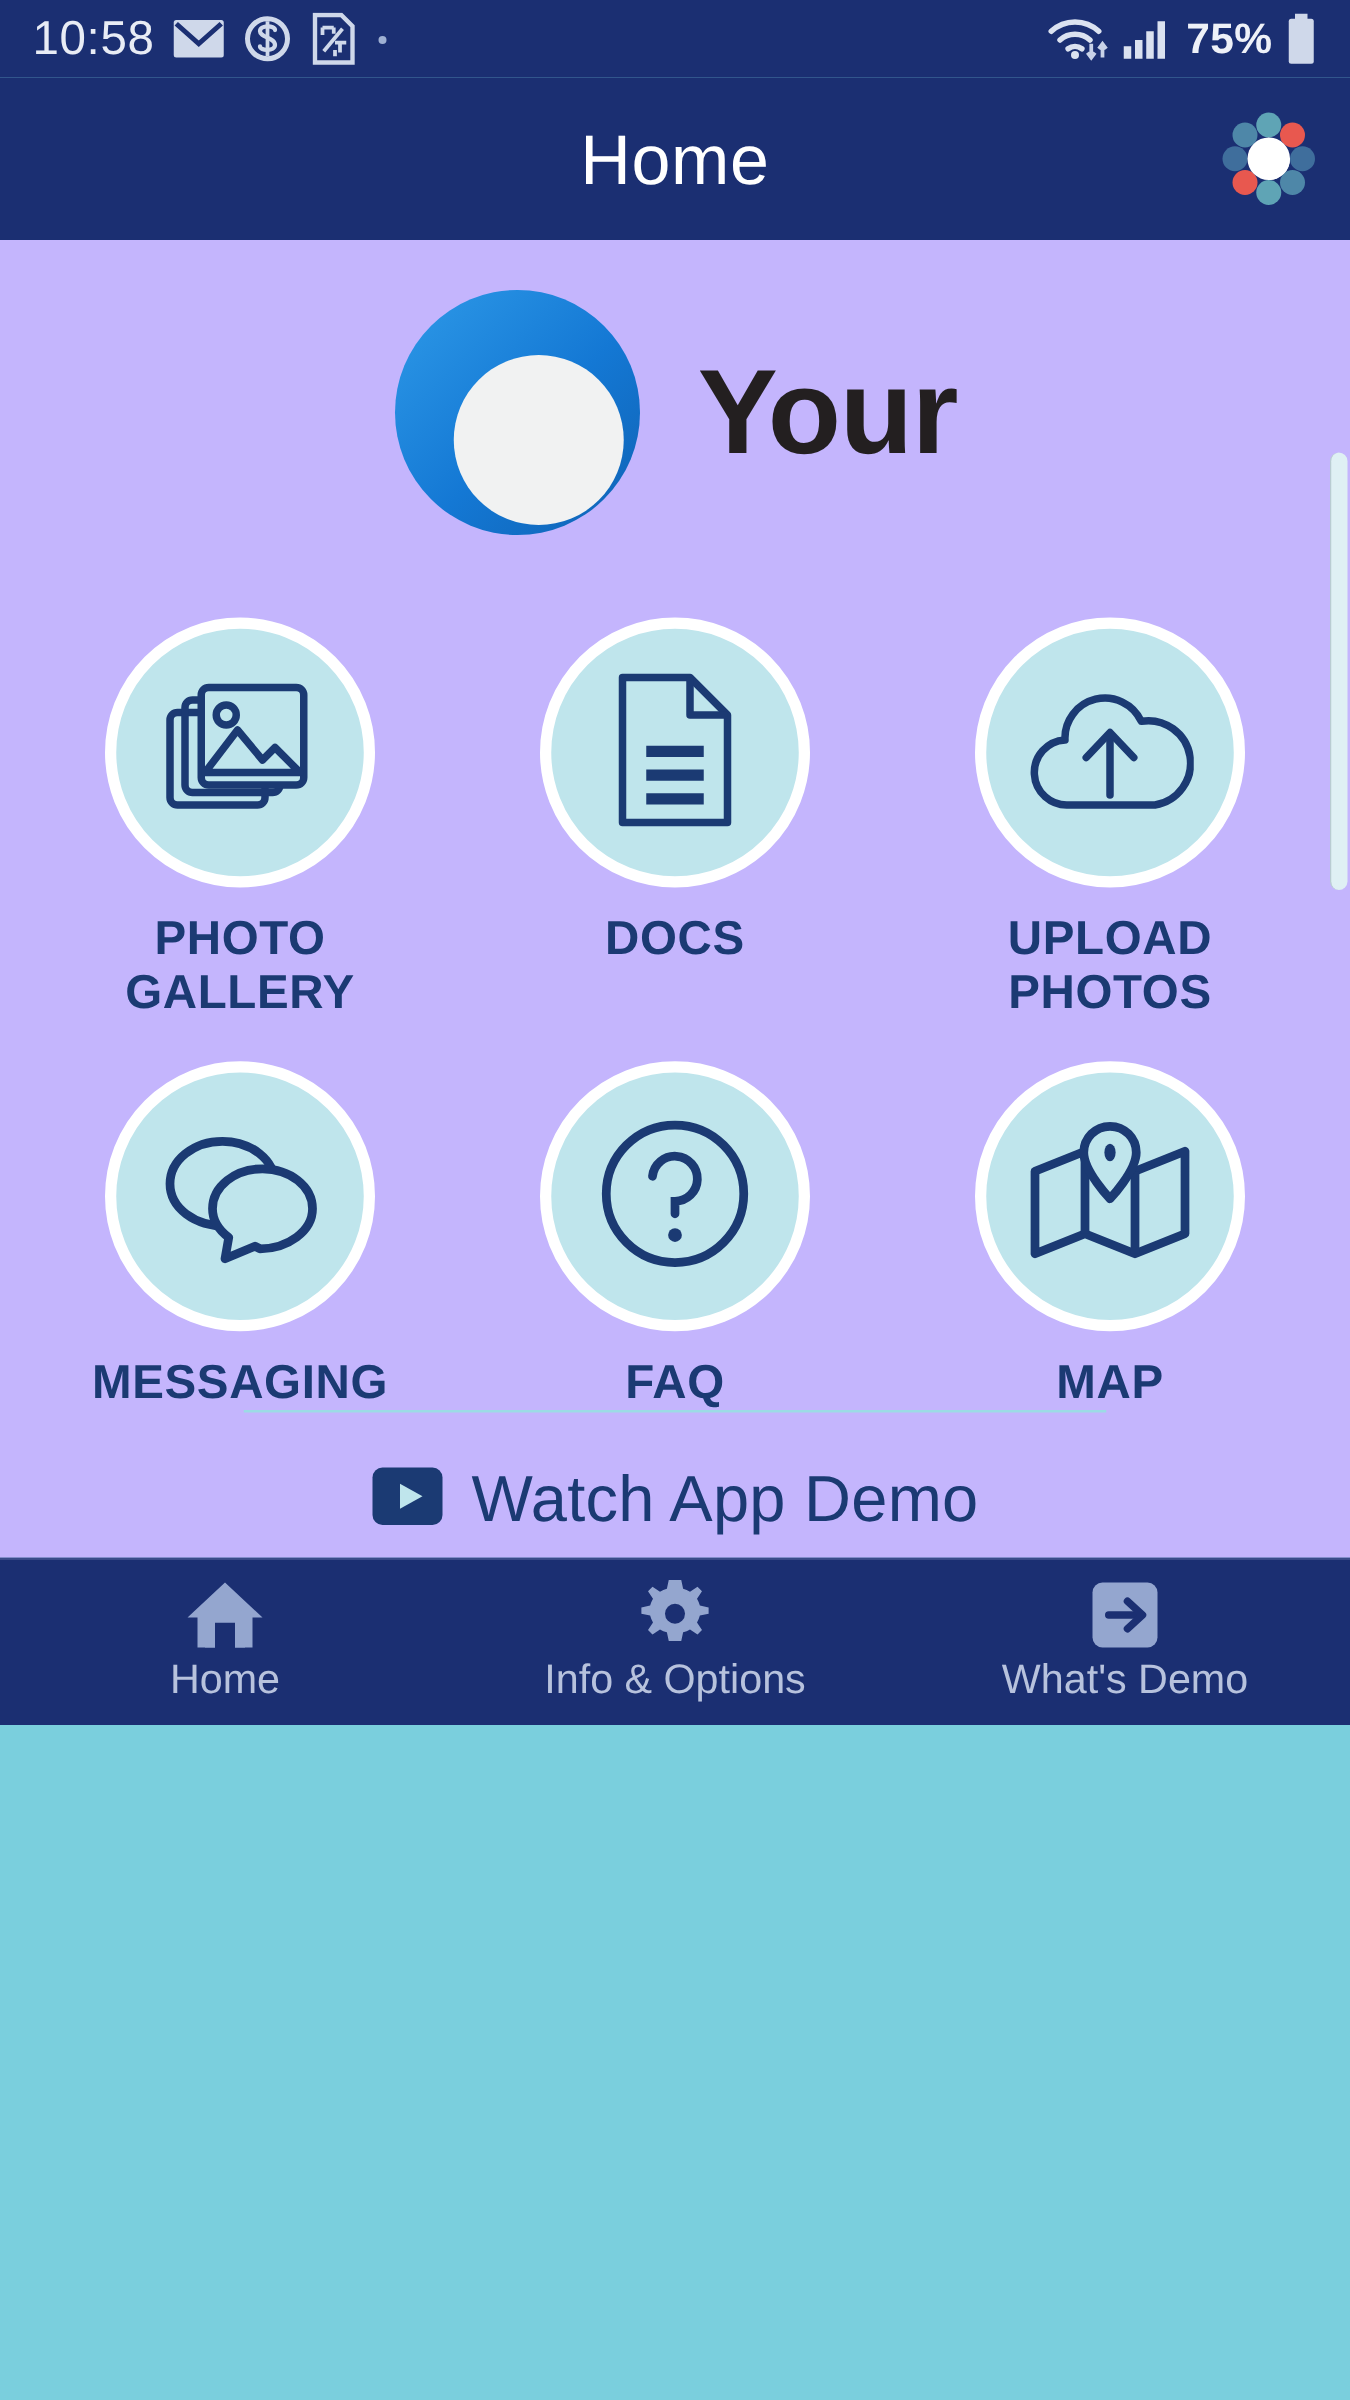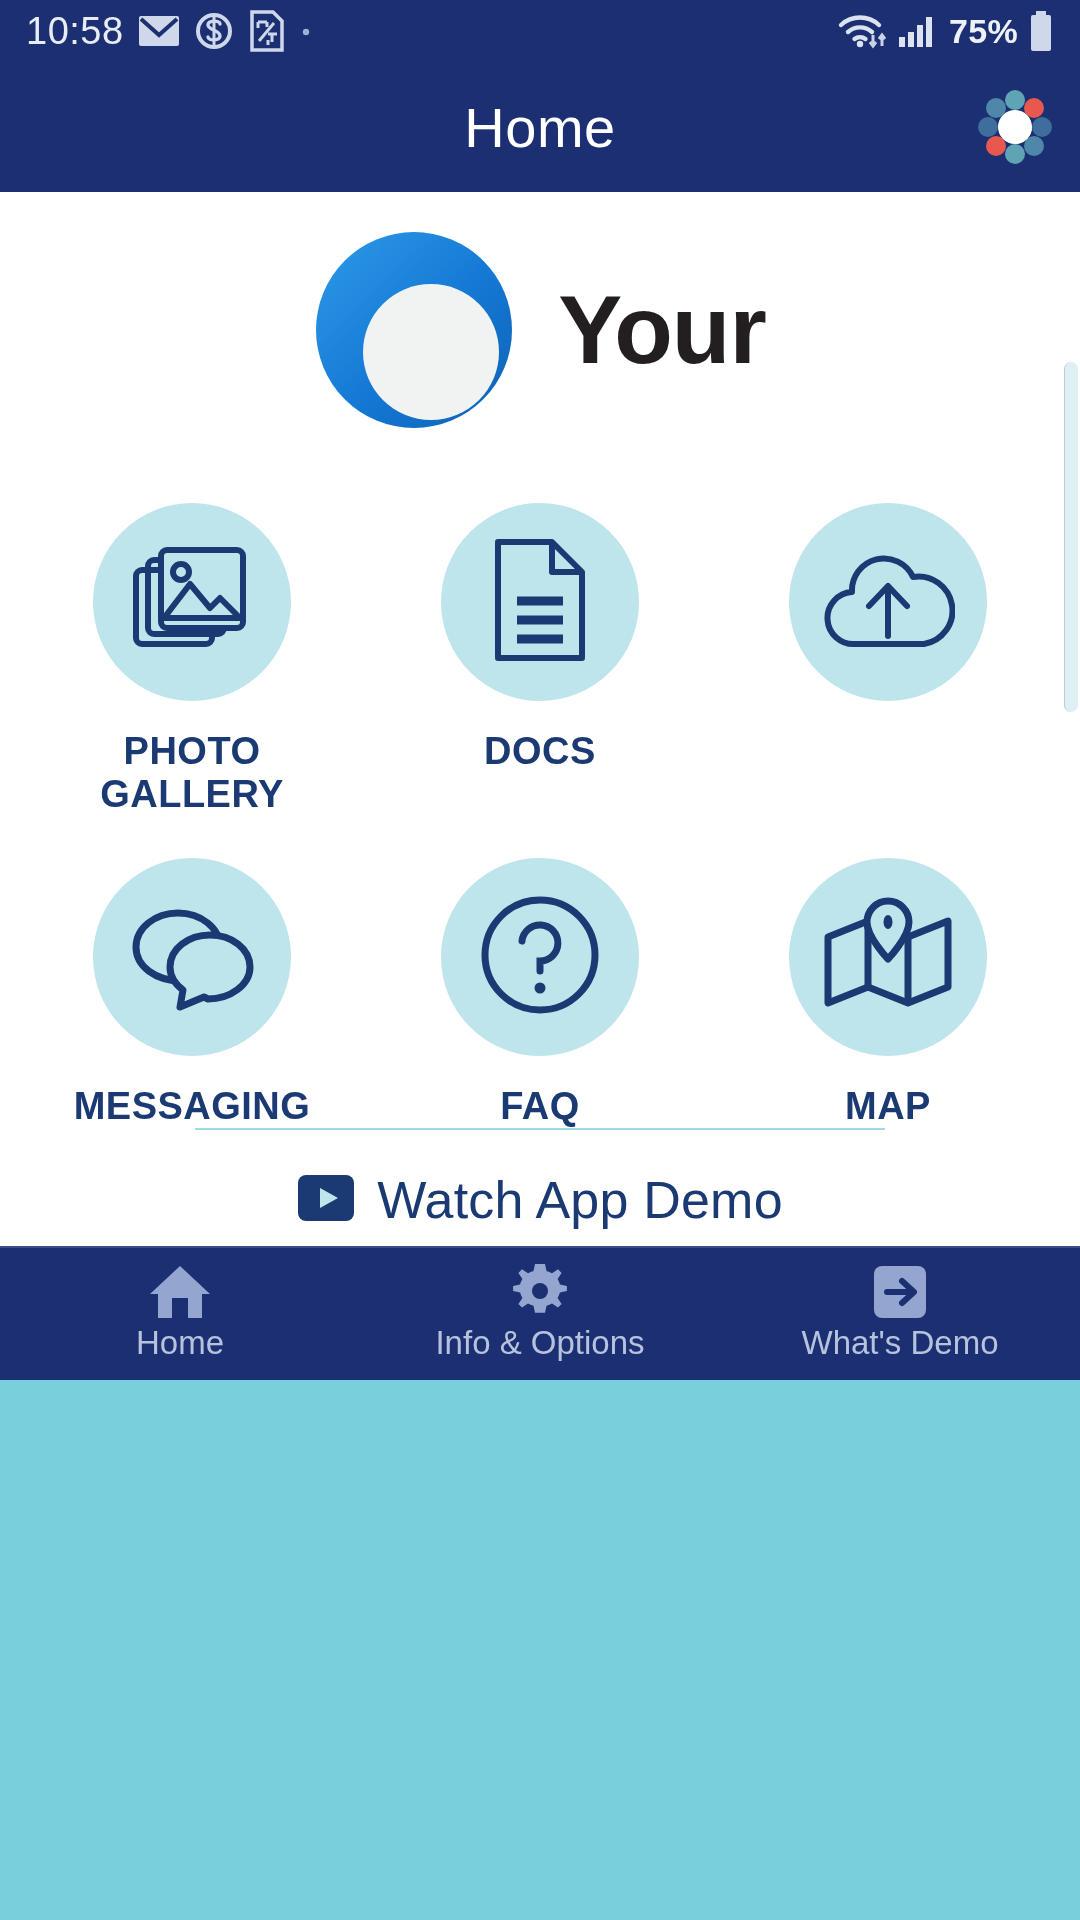--- a/index.html
+++ b/index.html
@@ -50,21 +50,21 @@
   }
   .app-badge {
     position:absolute; right:24px; top:50%;
     transform:translateY(-50%);
     width:82px; height:82px;
   }
 
   
   .content {
     flex:1 1 auto;
-    background:#ffffff;
+    background:#c4b5fd;
     position:relative;
     overflow:hidden;
     display:flex; flex-direction:column;
     align-items:center;
   }
 
   .scrollbar {
     position:absolute; right:2px; top:170px;
     width:14px; height:350px;
     background:#dff0f4;
@@ -319,20 +319,24 @@
           <span>
             <svg width="134" height="112" viewBox="0 0 134 112">
               <path d="M34 100 A26 26 0 0 1 31 48 A32 32 0 0 1 92 33 A24 24 0 0 1 103 100 Z" fill="none" stroke="#1b3a73" stroke-width="6" stroke-linejoin="round"></path>
               <g fill="none" stroke="#1b3a73" stroke-width="6" stroke-linecap="round" stroke-linejoin="round">
                 <line x1="67" y1="92" x2="67" y2="44"></line>
                 <path d="M48 62 L67 42 L86 62"></path>
               </g>
             </svg>
           </span>
         </div>
+        <div class="tile-label">
+          <span>UPLOAD</span><br>
+          <span>PHOTOS</span>
+        </div>
       </div>
 
       <div class="tile">
         <div class="tile-circle">
           <span>
             <svg width="140" height="116" viewBox="0 0 140 116">
               <path d="M60 84 C33 84 14 69 14 50 C14 31 33 16 56 16 C79 16 98 31 98 50 C98 57 95 63 90 69 L92 86 L70 78 C67 82 64 84 60 84 Z" fill="#bfe5ec" stroke="#1b3a73" stroke-width="7" stroke-linejoin="round"></path>
               <path d="M86 102 C108 102 128 88 128 70 C128 52 110 38 88 38 C66 38 48 52 48 70 C48 79 53 87 61 93 L58 110 L82 100 Z" fill="#bfe5ec" stroke="#1b3a73" stroke-width="7" stroke-linejoin="round"></path>
             </svg>
           </span>

